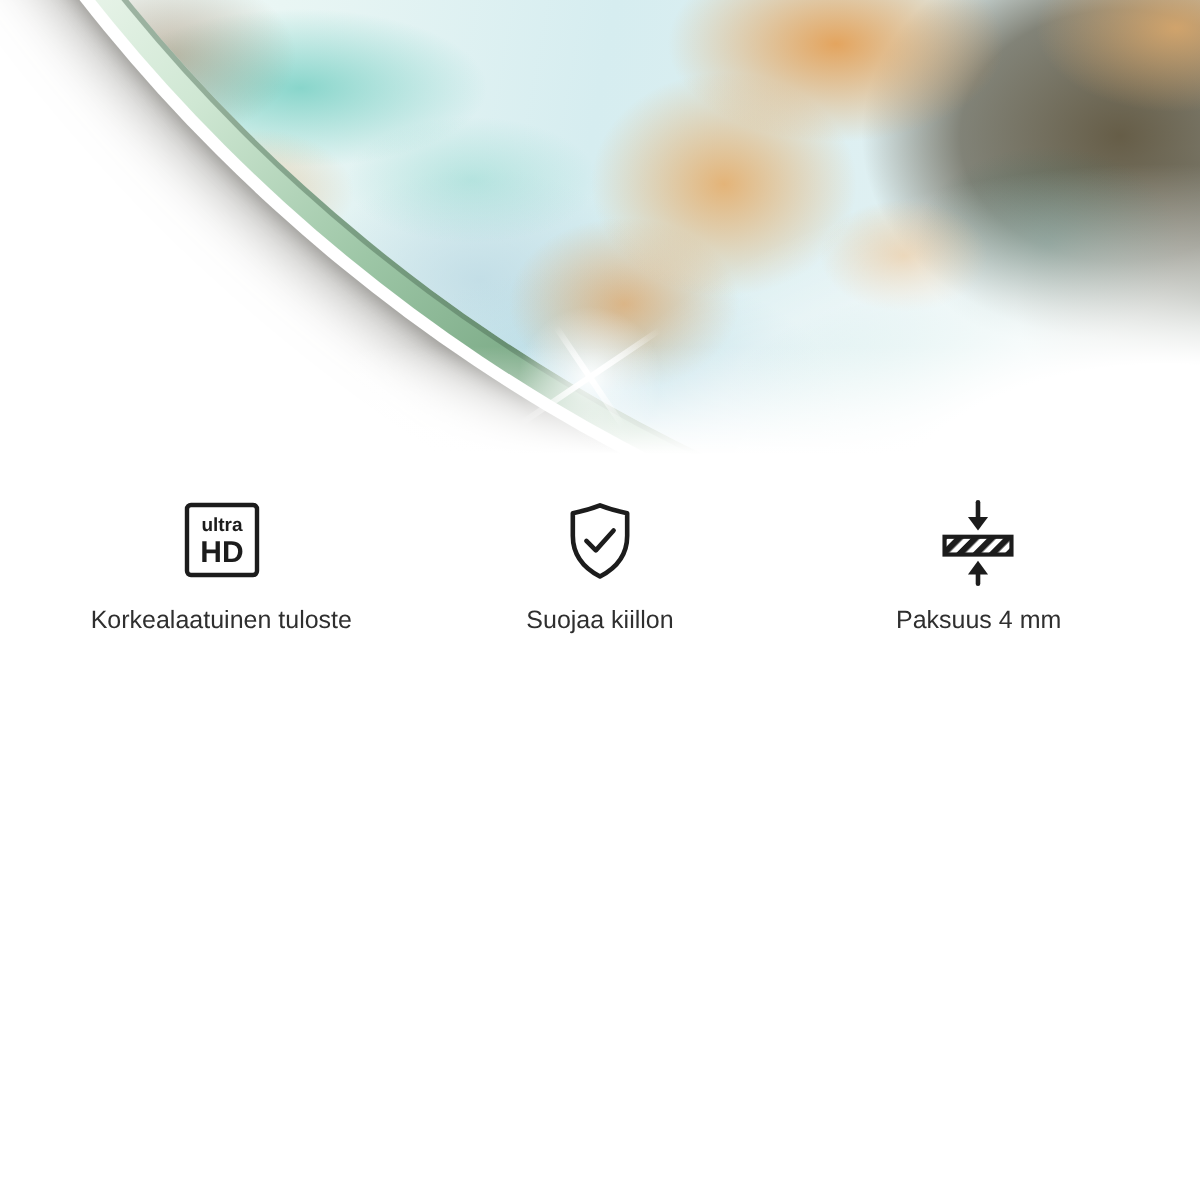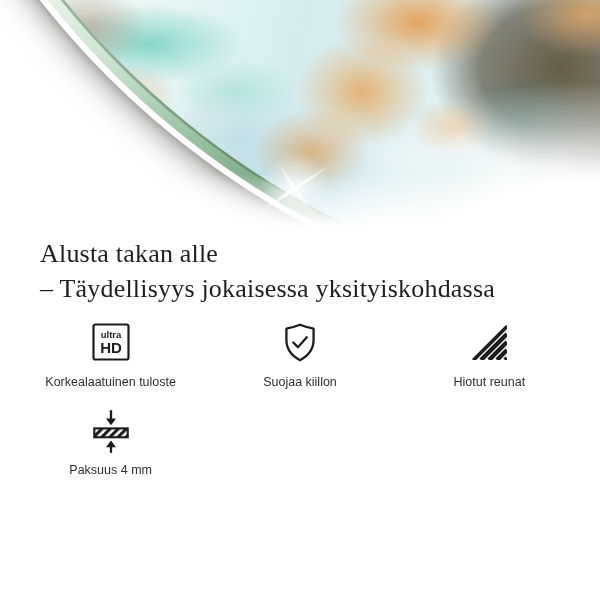--- a/index.html
+++ b/index.html
@@ -117,21 +117,20 @@
   <div class="glass-face"></div>
   <div class="sparkle">
     <div class="sparkle-glow"></div>
     <div class="sparkle-ray-1"></div>
     <div class="sparkle-ray-2"></div>
   </div>
   <div class="hero-fade"></div>
 </div>
 
 <div class="content">
-  <h1 class="page-title"><span>Alusta takan alle</span><br><span>– Täydellisyys jokaisessa yksityiskohdassa</span></h1>
 
 
   <div class="features-grid">
 
 
     <div class="feature-item">
       <div class="feature-icon-box">
         <svg width="44" height="44" viewBox="0 0 44 44">
           <rect class="icon-stroke" x="4.5" y="4.5" width="35" height="35" rx="2" stroke-width="2.6"></rect>
           <text class="hd-text" x="22" y="17.5" font-size="9.5" font-weight="600" text-anchor="middle">ultra</text>
@@ -145,39 +144,20 @@
       <div class="feature-icon-box">
         <svg width="46" height="46" viewBox="0 0 44 44">
           <path class="icon-stroke" stroke-width="2.4" d="M22 4.5 C26.5 6.3 31 7.4 35 8.2 V19 C35 28.5 29.5 34.6 22 38.5 C14.5 34.6 9 28.5 9 19 V8.2 C13 7.4 17.5 6.3 22 4.5 Z"></path>
           <path class="icon-stroke" stroke-width="2.4" d="M15.5 21.5 L20 26 L28.5 16.5"></path>
         </svg>
       </div>
       <div class="feature-label">Suojaa kiillon</div>
     </div>
 
 
-    <div class="feature-item">
-      <div class="feature-icon-box">
-        <svg width="44" height="44" viewBox="0 0 44 44">
-          <defs>
-            <clipPath id="triClip">
-                <polygon points="40,4 40,40 4,40"></polygon>
-              </clipPath>
-          </defs>
-          <g clip-path="url(#triClip)" stroke="#1c1c1c" stroke-width="4.4">
-            <line x1="6" y1="40" x2="40" y2="6"></line>
-            <line x1="14" y1="40" x2="40" y2="14"></line>
-            <line x1="22" y1="40" x2="40" y2="22"></line>
-            <line x1="30" y1="40" x2="40" y2="30"></line>
-            <line x1="38" y1="40" x2="40" y2="38"></line>
-          </g>
-        </svg>
-      </div>
-      <div class="feature-label">Hiotut reunat</div>
-    </div>
 
     <div class="feature-item">
       <div class="feature-icon-box">
         <svg width="46" height="46" viewBox="0 0 44 44">
           <defs>
             <pattern id="hatchP" patternUnits="userSpaceOnUse" width="5.5" height="5.5" patternTransform="rotate(45)">
               <rect x="0" y="0" width="3" height="5.5" fill="#1c1c1c"></rect>
             </pattern>
           </defs>
           <line class="icon-stroke" stroke-width="2.6" x1="22" y1="3" x2="22" y2="10"></line>

